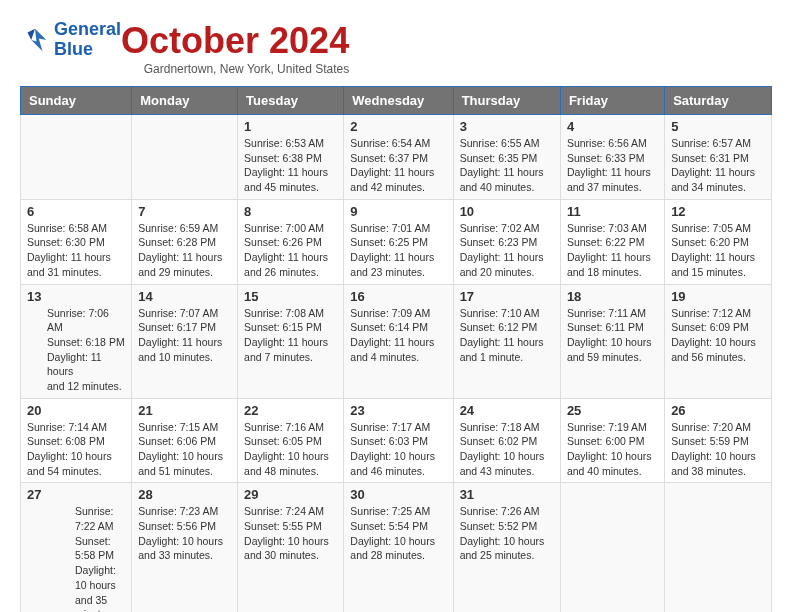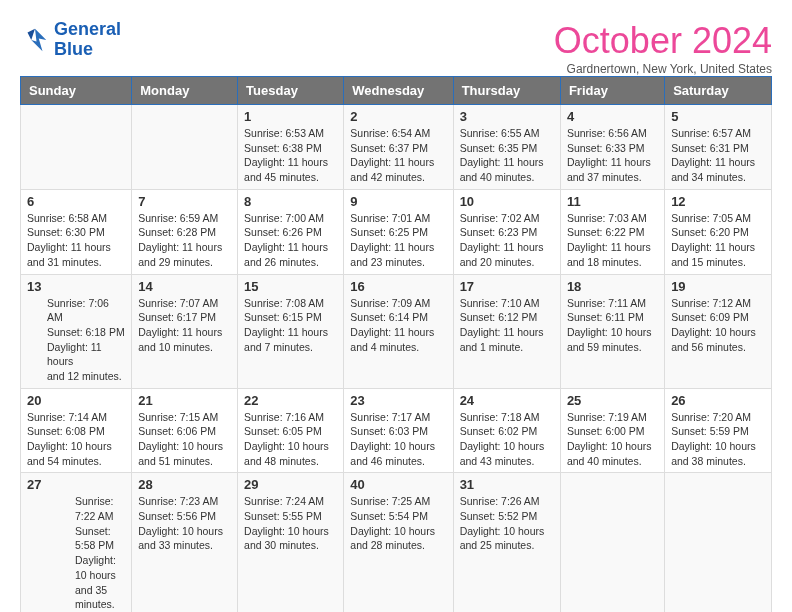--- a/index.html
+++ b/index.html
@@ -5,22 +5,23 @@
     * { box-sizing: border-box; margin: 0; padding: 0; }
     body {
       font-family: Arial, sans-serif;
       background: #fff;
       width: 792px;
       min-height: 612px;
       padding: 20px;
     }
     .header {
       display: flex;
-      justify-content: space-between;
+      justify-content: flex-start;
       align-items: flex-start;
+      margin-bottom: 10px;
     }
     .logo {
       display: flex;
       align-items: center;
       gap: 4px;
     }
     .logo-text {
       font-size: 18px;
       font-weight: bold;
       color: #333;
@@ -31,22 +32,22 @@
     }
     .logo-bird {
       width: 30px;
       height: 30px;
     }
     .title-block {
       text-align: right;
     }
     .month-title {
       font-size: 36px;
-      font-weight: normal;
-      color: #ec4899;
+      font-weight: bold;
+      color: #b91c1c;
     }
     .location {
       font-size: 12px;
       color: #555;
     }
     table {
       width: 100%;
       border-collapse: collapse;
       font-size: 11px;
     }
@@ -331,21 +332,21 @@
 and 33 minutes.</div>
         </td>
         <td>
           <span class="day-num">29</span>
           <div class="day-info" style="white-space: pre-line;">Sunrise: 7:24 AM
 Sunset: 5:55 PM
 Daylight: 10 hours
 and 30 minutes.</div>
         </td>
         <td>
-          <span class="day-num">40</span>
+          <span class="day-num">30</span>
           <div class="day-info" style="white-space: pre-line;">Sunrise: 7:25 AM
 Sunset: 5:54 PM
 Daylight: 10 hours
 and 28 minutes.</div>
         </td>
         <td>
           <span class="day-num">31</span>
           <div class="day-info" style="white-space: pre-line;">Sunrise: 7:26 AM
 Sunset: 5:52 PM
 Daylight: 10 hours

